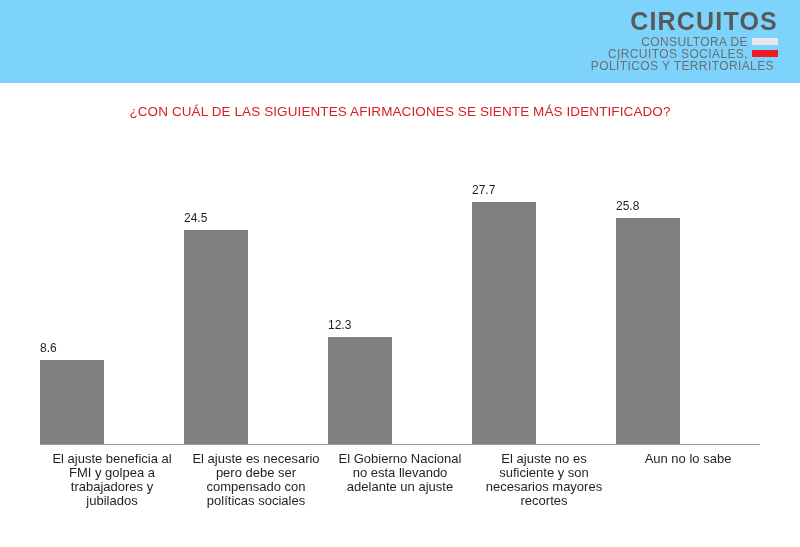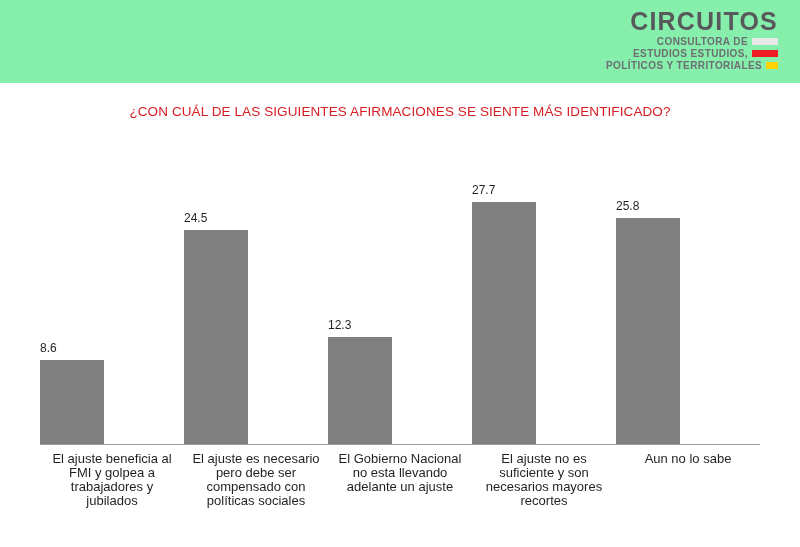--- a/index.html
+++ b/index.html
@@ -48,22 +48,22 @@
   }
   .logo-sub-row {
     display: flex;
     flex-direction: row;
     align-items: center;
     justify-content: flex-end;
     height: 11px;
     margin-top: 1px;
   }
   .logo-sub-text {
-    font-size: 10px;
-    font-weight: bold;
+    font-size: 12px;
+    font-weight: normal;
     letter-spacing: 0.4px;
     color: #6d6e71;
     white-space: nowrap;
   }
   .logo-swatch {
     width: 26px;
     height: 7px;
     margin-left: 4px;
     display: inline-block;
   }
@@ -146,31 +146,31 @@
     color: #231f20;
     padding: 0 4px;
     box-sizing: border-box;
   }
 </style>
 </head>
 <body>
 
 <div id="page">
 
-  <div id="header-band" style="background: #86efac;">
+  <div id="header-band" style="background: #7dd3fc;">
     <div id="logo-block">
       <div id="logo-title">CIRCUITOS</div>
 
       <div class="logo-sub-row">
         <span class="logo-sub-text">CONSULTORA DE</span>
         <span class="logo-swatch" style="background:#e8e8e8"></span>
       </div>
 
       <div class="logo-sub-row">
-        <span class="logo-sub-text">ESTUDIOS ESTUDIOS,</span>
+        <span class="logo-sub-text">CIRCUITOS SOCIALES,</span>
         <span class="logo-swatch" style="background:#ed1c24"></span>
       </div>
 
       <div class="logo-sub-row">
         <span class="logo-sub-text">POLÍTICOS Y TERRITORIALES</span>
         <span class="logo-swatch" style="background:#ffd400"></span>
       </div>
     </div>
   </div>
 

